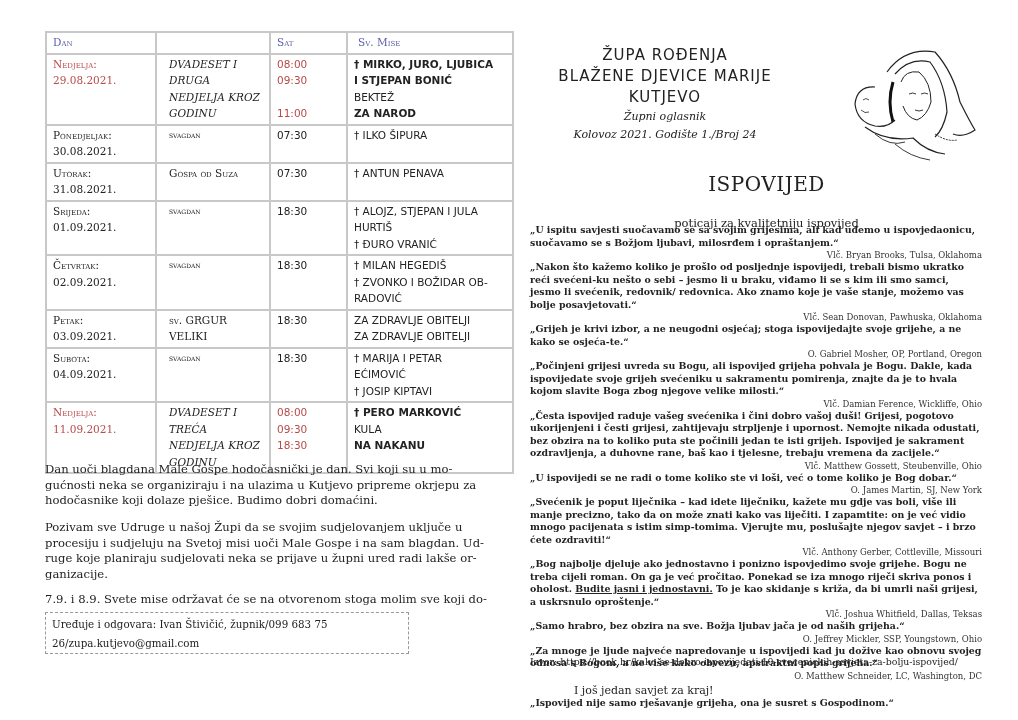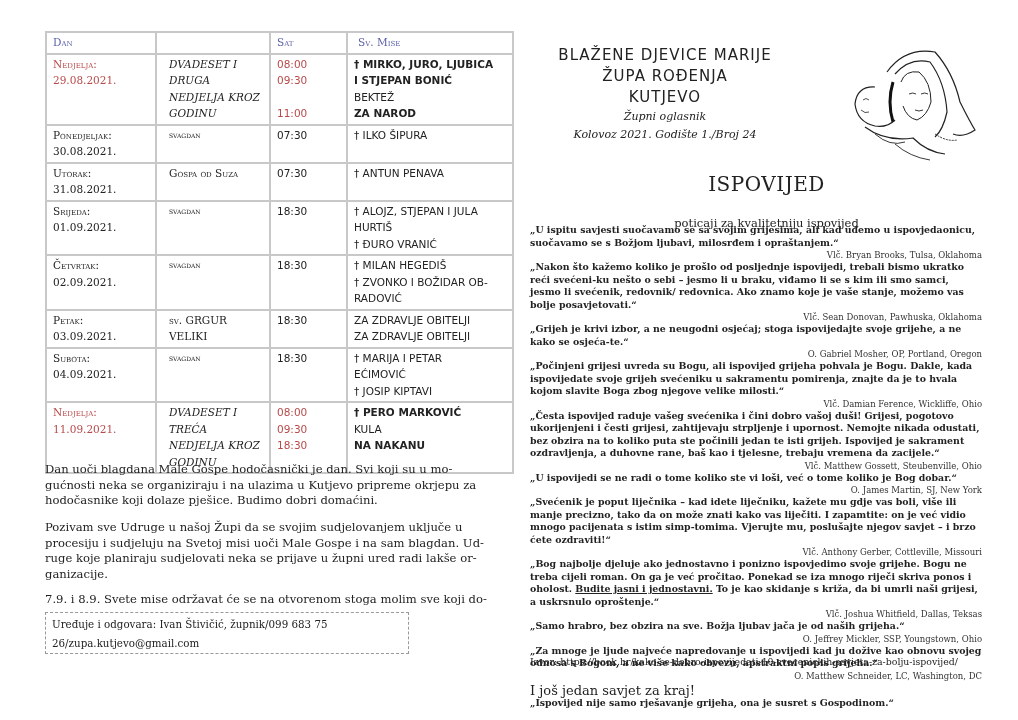--- a/index.html
+++ b/index.html
@@ -39,21 +39,21 @@
   .mh-sub{font-size:11px;font-style:italic;line-height:18px;font-family:"DejaVu Serif",serif;}
   .madonna{position:absolute;left:320px;top:42px;width:150px;height:125px;}
 
   .title{position:absolute;left:0;top:172px;width:503px;text-align:center;font-size:20px;letter-spacing:0.5px;}
   .subtitle{position:absolute;left:0;top:216px;width:503px;text-align:center;font-size:11.5px;}
 
   .quotes{position:absolute;left:15px;top:224px;width:452px;font-size:9.4px;line-height:12.5px;}
   .q{font-weight:bold;}
   .q u{text-decoration:underline;}
   .auth{text-align:right;font-size:8.5px;line-height:12px;color:#333;}
-  .plain{font-size:13px;}
+  .plain{font-size:11px;margin-left:44px;}
   .izvor{position:absolute;left:15px;top:656px;width:470px;font-size:9.4px;}
 </style>
 </head>
 <body>
 
 <div class="page left">
   <table class="sched">
     <tbody id="sched-body">
       <tr class="head">
         <td class="c1">Dan</td>
@@ -212,22 +212,22 @@
   <div class="notice n2">Pozivam sve Udruge u našoj Župi da se svojim sudjelovanjem uključe u procesiju i sudjeluju na Svetoj misi uoči Male Gospe i na sam blagdan. Ud-ruge koje planiraju sudjelovati neka se prijave u župni ured radi lakše or-ganizacije.</div>
   <div class="notice n3">7.9. i 8.9. Svete mise održavat će se na otvorenom stoga molim sve koji do-</div>
 
   <div class="footer">
     <div>Uređuje i odgovara: Ivan Štivičić, župnik/099 683 75 26/zupa.kutjevo@gmail.com</div>
   </div>
 </div>
 
 <div class="page right">
   <div class="masthead">
+    <div class="mh-line">ŽUPA ROĐENJA</div>
     <div class="mh-line">BLAŽENE DJEVICE MARIJE</div>
-    <div class="mh-line">ŽUPA ROĐENJA</div>
     <div class="mh-line">KUTJEVO</div>
     <div class="mh-sub">Župni oglasnik</div>
     <div class="mh-sub">Kolovoz 2021. Godište 1./Broj 24</div>
   </div>
 
   <svg class="madonna" viewBox="0 0 150 125">
     <g fill="none" stroke="#222" stroke-width="1.2">
       <path d="M52 30 Q70 5 100 10 Q118 30 125 60 Q135 80 140 88 Q128 96 118 92"></path>
       <path d="M60 32 Q75 15 95 20 Q110 40 112 70 Q108 88 100 95"></path>
       <path d="M66 40 Q70 28 84 30 Q96 40 96 60 Q92 74 82 78 Q72 76 68 64" stroke-width="1"></path>

